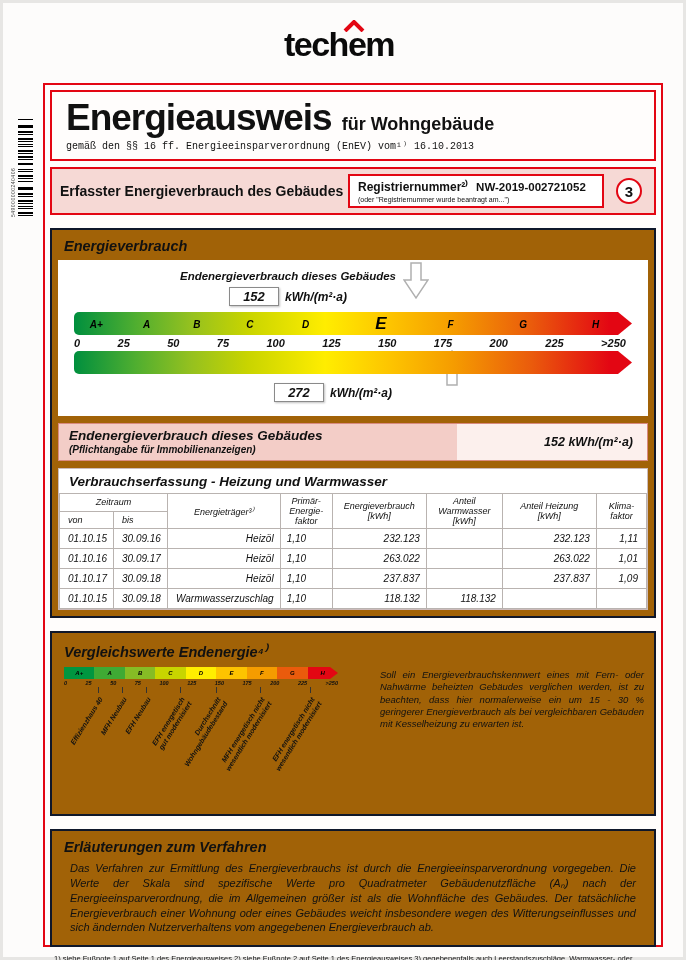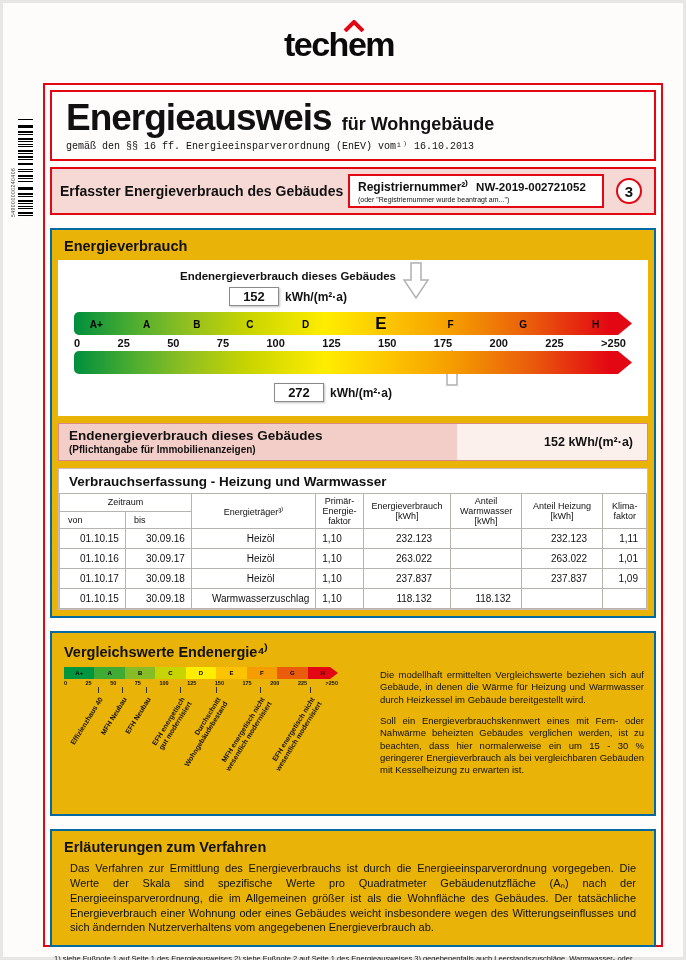--- a/index.html
+++ b/index.html
@@ -30,21 +30,21 @@
   .header-box { border:2px solid #e30613; background:#f6d9d5; margin-top:6px; padding:5px 8px; display:flex; align-items:center; }
   .header-box-title { font-size:14px; font-weight:bold; width:288px; }
   .reg-box { background:#fff; border:2px solid #e30613; padding:2px 8px 3px; flex:1; }
   .reg-line { display:flex; align-items:baseline; gap:8px; }
   .reg-label { font-size:12px; font-weight:bold; }
   .reg-value { font-size:11.5px; font-weight:bold; }
   .reg-note { font-size:7px; margin-top:1px; }
   .page-circle { width:26px; height:26px; border:2px solid #e30613; border-radius:50%; margin-left:12px; margin-right:4px;
     display:flex; align-items:center; justify-content:center; font-size:15px; font-weight:bold; background:#fff; flex:none; }
 
-  .section { border:2px solid #0369a1; background:#eab308; margin-top:13px; padding:6px; }
+  .section { border:2px solid #0f172a; background:#a16207; margin-top:13px; padding:6px;font-style:italic; }
   .section-title { font-size:14.5px; font-weight:bold; margin:2px 2px 6px 6px; }
 
   
   .panel { background:#fff; padding:8px 16px 8px; position:relative; }
   .shift1 { margin-right:130px; }
   .shift2 { margin-right:40px; }
   .row-label { text-align:center; font-size:11.5px; font-weight:bold; padding:2px 0; }
   .row-box { text-align:center; padding:3px 0 6px; }
   .vbox { display:inline-block; border:1px solid #8a8a8a; box-shadow:1px 1px 2px rgba(0,0,0,.25); background:#fff;
     font-size:13px; font-weight:bold; padding:1px 12px; min-width:50px; text-align:center; }
@@ -66,21 +66,21 @@
   .mandatory-right { width:190px; background:#fcf0ed; display:flex; align-items:center; justify-content:flex-end;
     padding-right:14px; font-size:12.5px; font-weight:bold; }
 
   .verbrauch { background:#fff; margin-top:7px; border:1px solid #cbb; }
   .verbrauch-title { font-size:13.5px; font-weight:bold; padding:5px 10px 4px; }
   table { width:100%; border-collapse:collapse; }
   th, td { border:1px solid #b9b3b0; }
   th { font-size:9px; font-weight:normal; text-align:center; padding:2px 3px; vertical-align:middle; }
   th.sub { text-align:left; padding-left:8px; font-size:9px; }
   td { font-size:10px; padding:3px 6px; height:20px; }
-  td.a-l { text-align:center; padding-left:20px;margin-top:45px; }
+  td.a-l { text-align:right; padding-left:8px;margin-top:45px; }
   td.a-c { text-align:left; }
   td.a-r { text-align:right; padding-right:8px; }
   .pre { white-space:pre-line; }
 
   
   .cmp-content { display:flex; gap:16px; padding:0 4px 2px 6px; }
   .cmp-left { width:300px; position:relative; flex:none; }
   .minibar { width:274px; height:12px; display:flex; border-radius:3px 0 0 3px;
     clip-path:polygon(0 0,calc(100% - 8px) 0,100% 50%,calc(100% - 8px) 100%,0 100%); }
   .minibar .seg { flex:1; display:flex; align-items:center; justify-content:center; font-size:6px; font-weight:bold; color:#000; }
@@ -338,21 +338,20 @@
 gut modernisiert</span>
             <span class="cmp-label" style="left:152px">Durchschnitt
 Wohngebäudebestand</span>
             <span class="cmp-label" style="left:196px">MFH energetisch nicht
 wesentlich modernisiert</span>
             <span class="cmp-label" style="left:246px">EFH energetisch nicht
 wesentlich modernisiert</span>
           </div>
         </div>
         <div class="cmp-right">
-          <p>Die modellhaft ermittelten Vergleichswerte beziehen sich auf Gebäude, in denen die Wärme für Heizung und Warmwasser durch Heizkessel im Gebäude bereitgestellt wird.</p>
           <p>Soll ein Energieverbrauchskennwert eines mit Fern- oder Nahwärme beheizten Gebäudes verglichen werden, ist zu beachten, dass hier normalerweise ein um 15 - 30 % geringerer Energieverbrauch als bei vergleichbaren Gebäuden mit Kesselheizung zu erwarten ist.</p>
         </div>
       </div>
     </div>
 
     <div class="section">
       <div class="section-title">Erläuterungen zum Verfahren</div>
       <div class="explain-text">Das Verfahren zur Ermittlung des Energieverbrauchs ist durch die Energieeinsparverordnung vorgegeben. Die Werte der Skala sind spezifische Werte pro Quadratmeter Gebäudenutzfläche (Aₙ) nach der Energieeinsparverordnung, die im Allgemeinen größer ist als die Wohnfläche des Gebäudes. Der tatsächliche Energieverbrauch einer Wohnung oder eines Gebäudes weicht insbesondere wegen des Witterungseinflusses und sich ändernden Nutzerverhaltens vom angegebenen Energieverbrauch ab.</div>
     </div>
 

